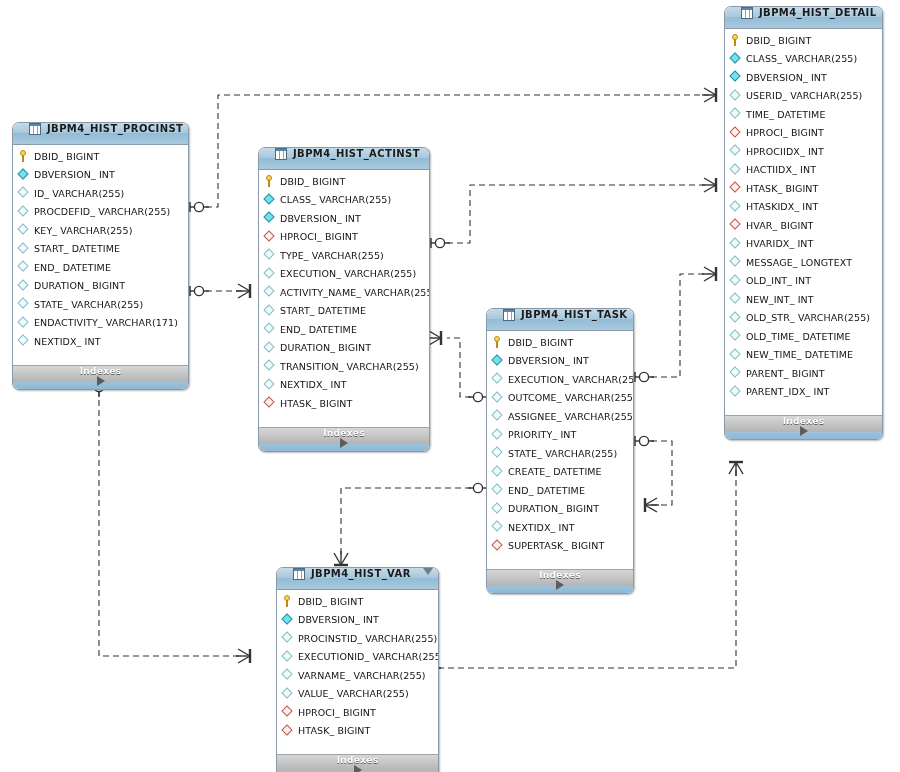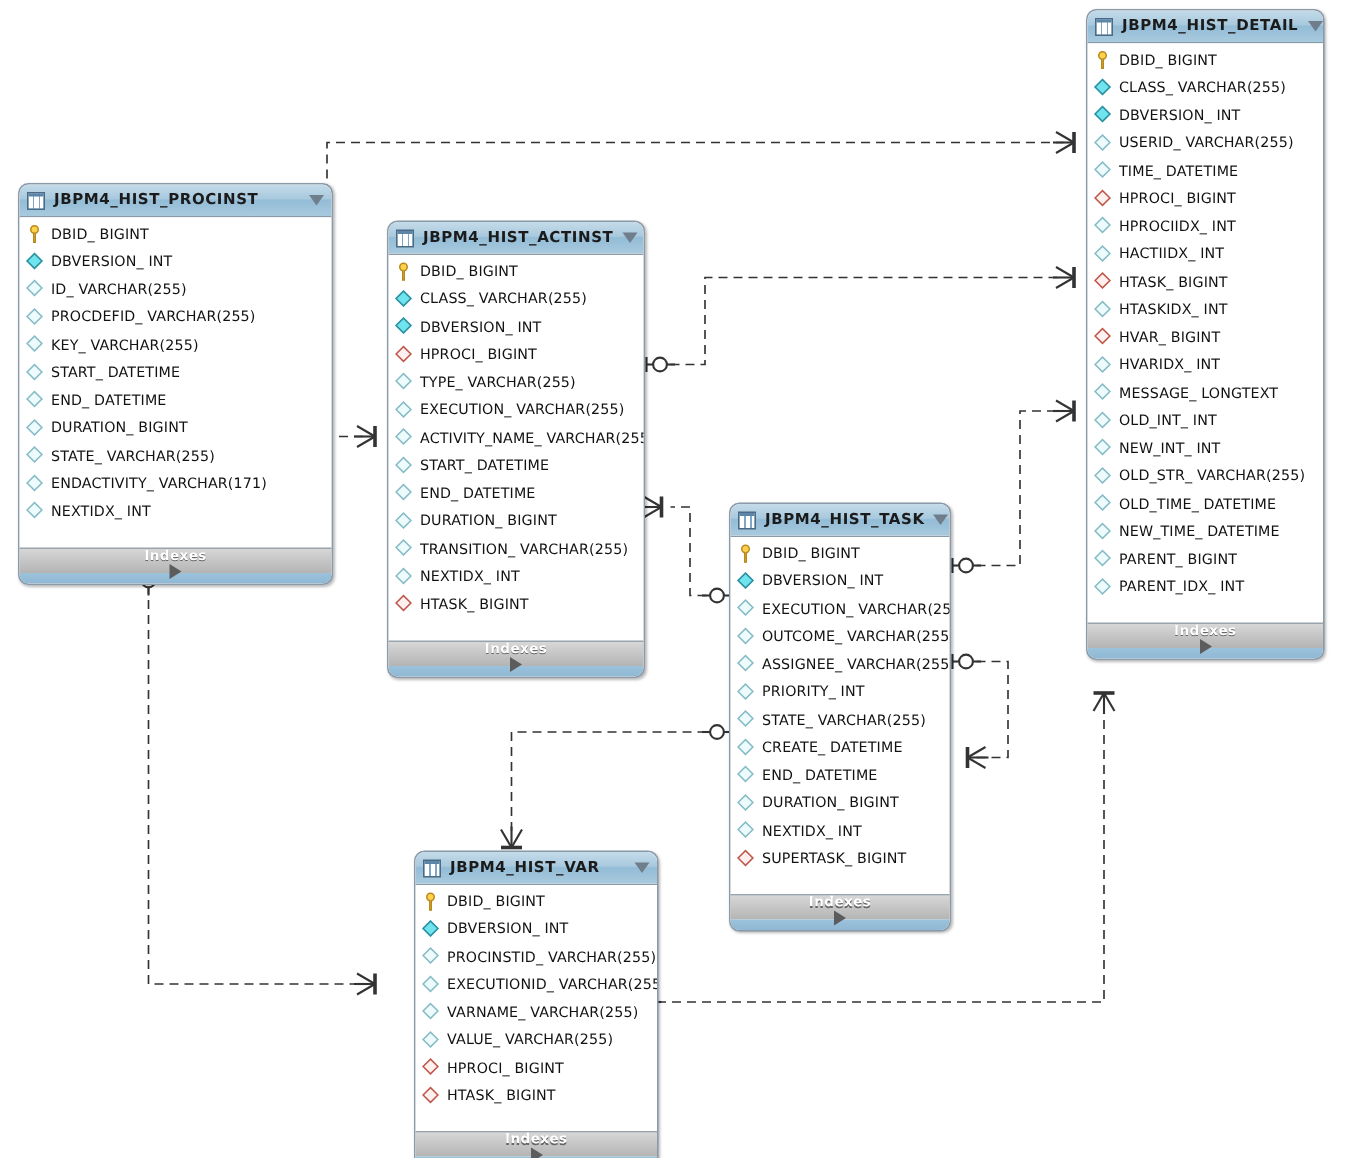--- a/index.html
+++ b/index.html
@@ -19,22 +19,22 @@
     box-sizing:border-box;
     background:#ffffff;
     border:1px solid #8a9aa8;
     border-radius:7px;
     box-shadow:1px 1px 2px rgba(0,0,0,.28);
     overflow:hidden;
   }
   .tbl-header{
     height:21px;
     display:flex;
-    align-items:center;
-    padding:0 5px 0 5px;
+    align-items:flex-start;
+    padding:0 5px 0 16px;
     background:linear-gradient(to bottom,#c4dbe9 0%,#a9c9de 45%,#93bcd6 50%,#a8cade 100%);
     border-bottom:1px solid #8a9aa8;
     border-top-left-radius:6px;
     border-top-right-radius:6px;
   }
   .tbl-icon{
     width:12px;height:12px;
     flex:0 0 12px;
     border:1px solid #4a6a86;
     background:
@@ -289,21 +289,21 @@
       <g>
           <line x1="729" y1="462" x2="743" y2="462" stroke-width="2.4"></line>
           <line x1="736" y1="462" x2="729" y2="474"></line>
           <line x1="736" y1="462" x2="743" y2="474"></line>
           <line x1="736" y1="462" x2="736" y2="476"></line>
         </g>
     </g>
   </svg>
 
   <div id="tables-layer">
-      <div class="table-node" style="left: 12px; top: 122px; width: 210px;">
+      <div class="table-node" style="left: 12px; top: 122px; width: 177px;">
         <div class="tbl-header">
           <span class="tbl-icon"></span>
           <span class="tbl-title">JBPM4_HIST_PROCINST</span>
           <span class="tbl-caret"></span>
         </div>
         <div class="tbl-fields">
           <div class="field-row">
             <span class="f-icon key"></span>
             <span class="f-name">DBID_ BIGINT</span>
           </div>
@@ -413,21 +413,21 @@
             <span class="f-icon dia fk"></span>
             <span class="f-name">HTASK_ BIGINT</span>
           </div>
         </div>
         <div class="tbl-footer">
           <span class="footer-label">Indexes</span>
           <span class="footer-caret"></span>
         </div>
         <div class="tbl-strip"></div>
       </div>
-      <div class="table-node" style="left: 486px; top: 308px; width: 148px; margin-top: 27px;">
+      <div class="table-node" style="left: 486px; top: 308px; width: 148px;">
         <div class="tbl-header">
           <span class="tbl-icon"></span>
           <span class="tbl-title">JBPM4_HIST_TASK</span>
           <span class="tbl-caret"></span>
         </div>
         <div class="tbl-fields">
           <div class="field-row">
             <span class="f-icon key"></span>
             <span class="f-name">DBID_ BIGINT</span>
           </div>

